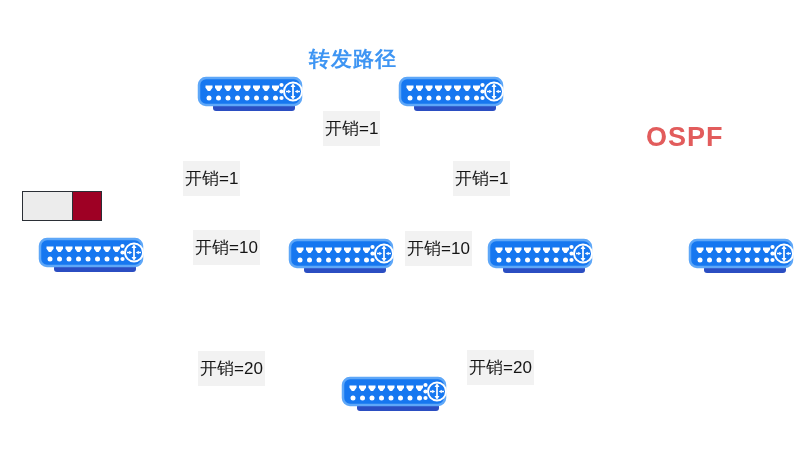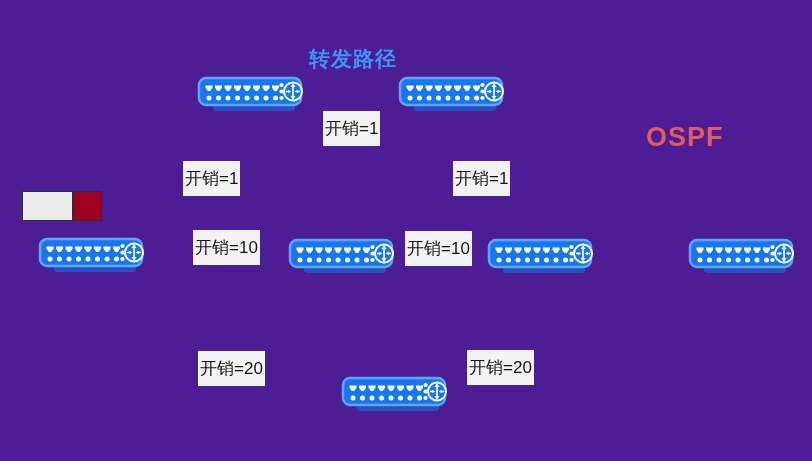--- a/index.html
+++ b/index.html
@@ -4,21 +4,21 @@
 <style>
   html, body {
     margin: 0; padding: 0;
     background: #000000;
     font-family: "Liberation Sans", "DejaVu Sans", sans-serif;
   }
   #stage {
     position: relative;
     width: 812px;
     height: 461px;
-    background: #4c1d95;
+    background: #ffffff;
     overflow: hidden;
   }
   .abs { position: absolute; }
 
   .diagram-title {
     left: 309px; top: 45px;
     font-size: 21px;
     font-weight: bold;
     letter-spacing: 1px;
     white-space: nowrap;

